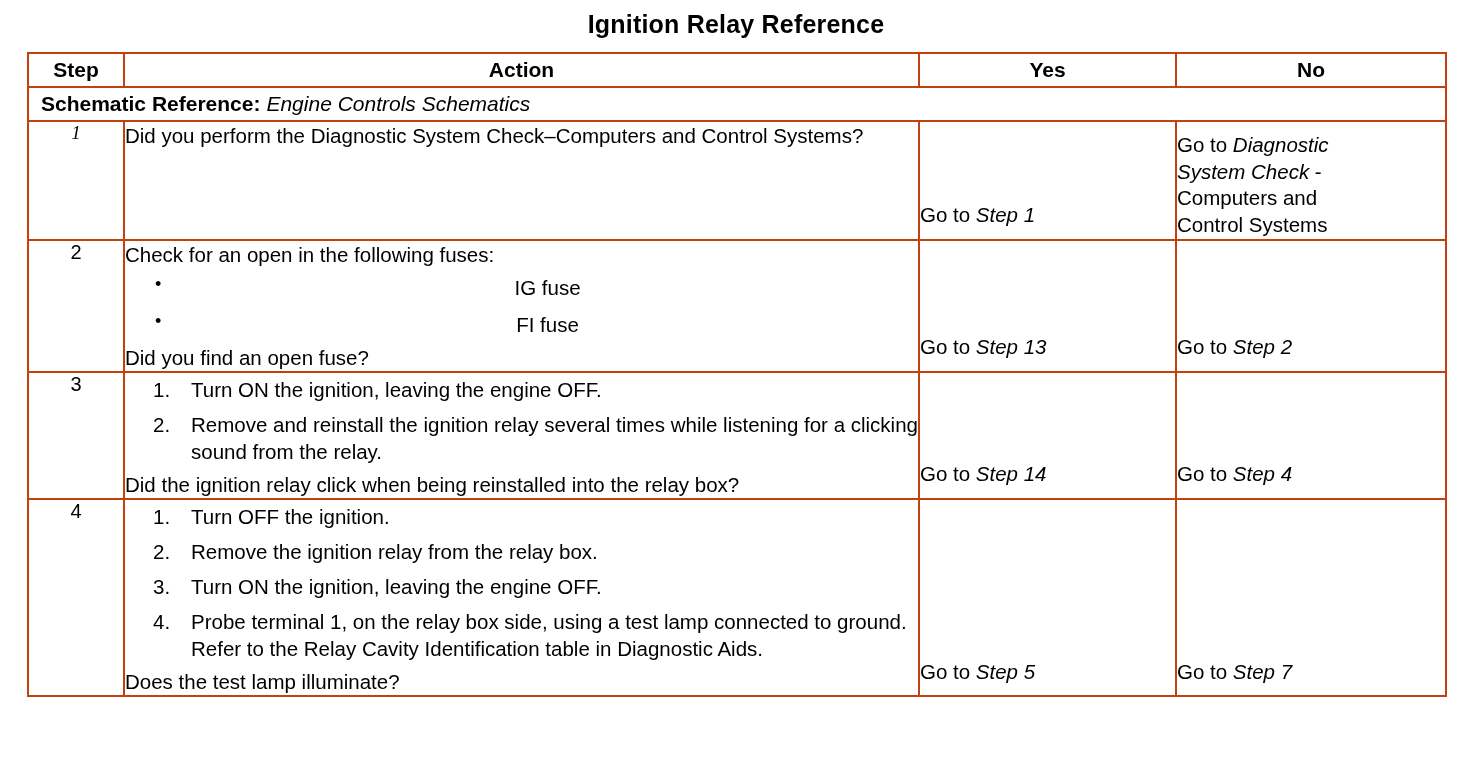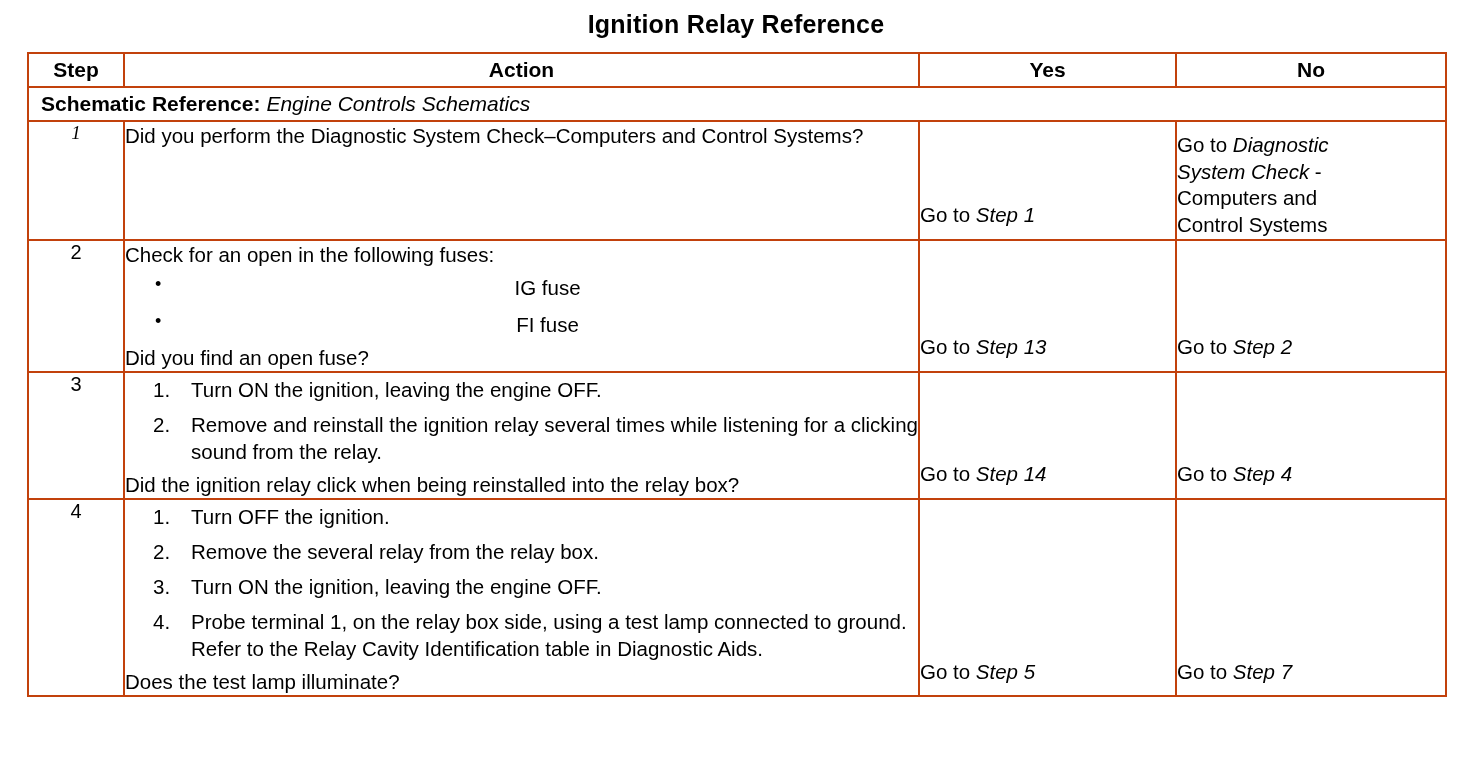--- a/index.html
+++ b/index.html
@@ -244,21 +244,21 @@
           </td>
           <td class="branch-cell bottom">
             <span class="ln">Go to <em>Step 4</em></span>
           </td>
         </tr>
         <tr>
           <td class="step-cell">4</td>
           <td class="action-cell">
             <ol class="steps">
               <li>Turn OFF the ignition.</li>
-              <li>Remove the several relay from the relay box.</li>
+              <li>Remove the ignition relay from the relay box.</li>
               <li>Turn ON the ignition, leaving the engine OFF.</li>
               <li>Probe terminal 1, on the relay box side, using a test lamp connected to ground. Refer to the Relay Cavity Identification table in Diagnostic Aids.</li>
             </ol>
             <span class="tail">Does the test lamp illuminate?</span>
           </td>
           <td class="branch-cell bottom">
             <span class="ln">Go to <em>Step 5</em></span>
           </td>
           <td class="branch-cell bottom">
             <span class="ln">Go to <em>Step 7</em></span>

